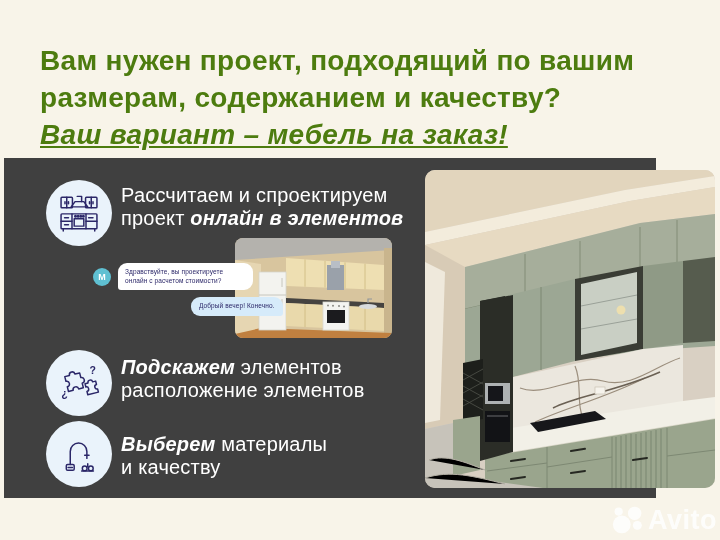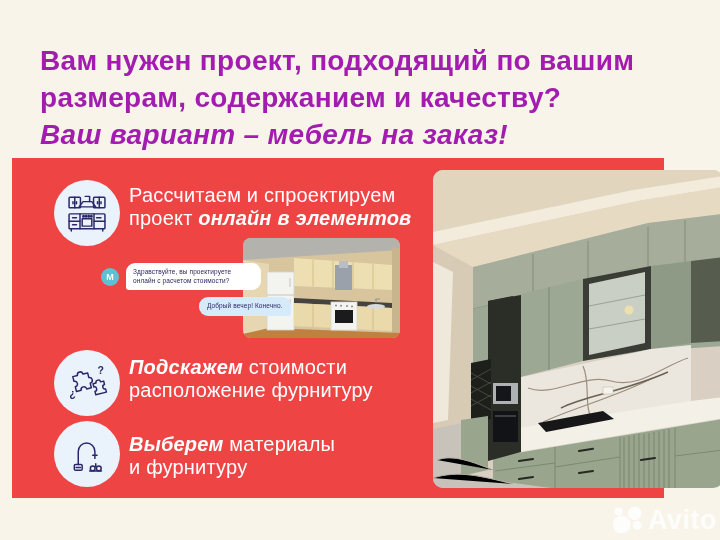--- a/index.html
+++ b/index.html
@@ -7,29 +7,29 @@
   body { font-family:"Liberation Sans", sans-serif; }
 
   .canvas{
     position:relative; width:720px; height:540px;
     background:#f8f4e9; overflow:hidden;
   }
 
   
   .headline{
     position:absolute; left:40px; top:42px; width:660px;
-    color:#a21caf; font-size:28px; line-height:37px;
+    color:#4d7c0f; font-size:28px; line-height:37px;
     font-weight:600; letter-spacing:.3px;
   }
-  .headline .h3{ font-weight:800; font-style:italic; }
+  .headline .h3{ font-weight:800; font-style:italic;text-decoration:underline; }
 
   
   .panel{
-    position:absolute; left:12px; top:158px; width:652px; height:340px;
-    background:#ef4444;
+    position:absolute; left:4px; top:158px; width:652px; height:340px;
+    background:#404040;
   }
 
   
   .icon-circle{
     position:absolute; width:66px; height:66px; border-radius:50%;
     background:#eaf3fb; display:flex; align-items:center; justify-content:center;
   }
   .icon-circle svg{ width:42px; height:42px; }
   .f1-circle{ left:42px; top:22px; }
   .f2-circle{ left:42px; top:192px; }
@@ -167,40 +167,40 @@
       <svg viewBox="0 0 48 48">
         <g class="stroke-ic" transform="rotate(-14 24 24)">
           <path d="M10,13 h5.5 a3.2,3.2 0 1 1 6.5,0 H27.5 v5.5 a3.2,3.2 0 1 1 0,6.5 V30.5 h-5.5 a3.2,3.2 0 1 0 -6.5,0 H10 v-5.5 a3.2,3.2 0 1 0 0,-6.5 z"></path>
           <path d="M30.5,26.5 h3.5 a2.6,2.6 0 1 1 5.4,0 H43 v4 a2.6,2.6 0 1 0 0,5.2 V39.5 h-12.5 v-4 a2.6,2.6 0 1 0 0,-5.2 z"></path>
         </g>
         <text class="qmark" x="36" y="14">?</text>
         <text class="qmark" x="4" y="41" transform="rotate(180 7.5 37)">?</text>
       </svg>
     </div>
     <div class="feature-text f2-text">
-      <span class="bi">Подскажем</span><span> стоимости</span><br>
-      <span>расположение фурнитуру</span>
+      <span class="bi">Подскажем</span><span> элементов</span><br>
+      <span>расположение элементов</span>
     </div>
 
     <div class="icon-circle f3-circle">
       <svg viewBox="0 0 48 48">
         <g class="stroke-ic" stroke-width="2">
           <path d="M14,36 V21 a9.5,9.5 0 0 1 19,0 v4.5"></path>
           <path d="M30.5,25.5 h5 M33,25.5 v3.5"></path>
           <rect x="9.5" y="36" width="9" height="6.5" rx="1.5"></rect>
           <path d="M11.5,39.5 h5"></path>
           <circle cx="30.5" cy="40.5" r="2.7"></circle>
           <circle cx="37.5" cy="40.5" r="2.7"></circle>
           <path d="M34,38.5 v-3.5 M27,43.5 h13.5"></path>
         </g>
       </svg>
     </div>
     <div class="feature-text f3-text">
       <span class="bi">Выберем</span><span> материалы</span><br>
-      <span>и фурнитуру</span>
+      <span>и качеству</span>
     </div>
 
     <div class="photo">
       <svg viewBox="0 0 290 318" preserveAspectRatio="none">
         <rect width="290" height="318" fill="#d9d0c3"></rect>
 
         <polygon points="0,0 290,0 290,6 200,20 0,62" fill="#e2d5bd"></polygon>
         <polygon points="0,62 200,20 290,6 290,17 205,31 0,75" fill="#f3ecdc"></polygon>
         <polygon points="0,75 205,31 290,17 290,44 215,53 40,97 0,93" fill="#e7dac2"></polygon>
 

